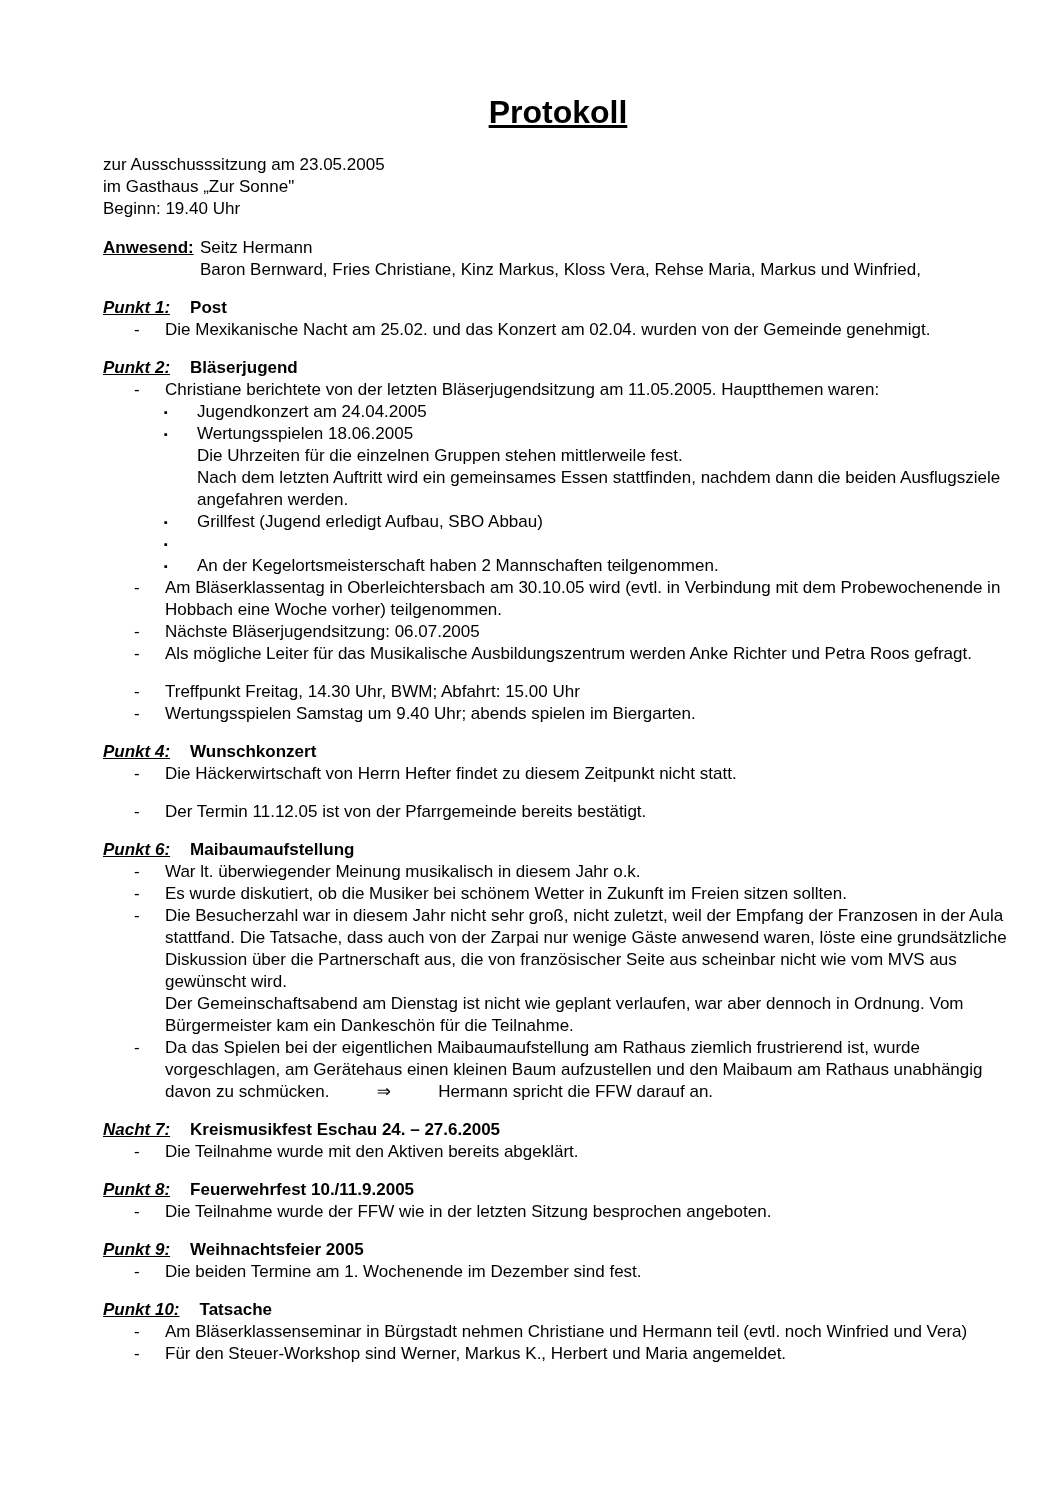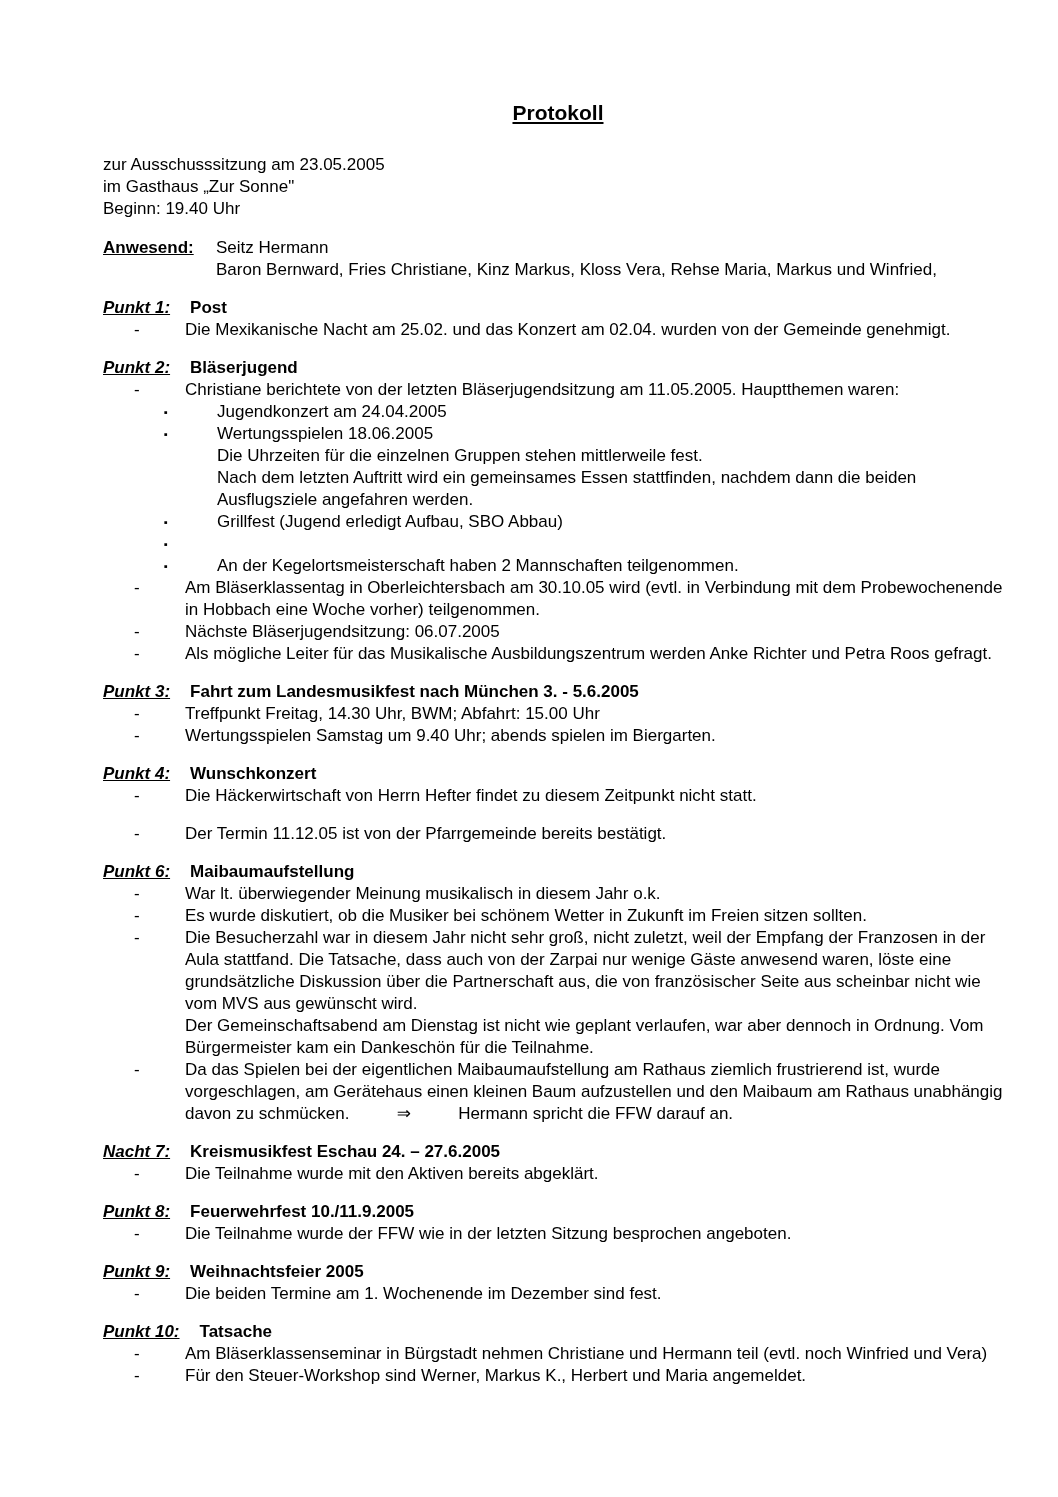--- a/index.html
+++ b/index.html
@@ -12,50 +12,50 @@
     font-size: 17px;
     line-height: 22px;
     overflow: hidden;
   }
   .page {
     width: 1058px; height: 1497px;
     padding: 98px 45px 0 103px;
     overflow: hidden;
   }
   .title {
-    font-size: 21px;
+    font-size: 32px;
     line-height: 29px;
     font-weight: bold;
     text-decoration: underline;
     text-align: center;
     margin: 0 0 27px 0;
   }
   .line { min-height: 22px; }
   .intro { margin-bottom: 17px; }
-  .attendees { display: flex; margin-bottom: 2px; gap: 16px; }
+  .attendees { display: flex; margin-bottom: 2px; }
   .att-label {
     flex: 0 0 auto;
     width: 97px;
     font-weight: bold;
     text-decoration: underline;
   }
   .att-names { flex: 1; }
   .sec { margin-top: 16px; }
   .sec-head { min-height: 22px; }
   .punkt {
     font-weight: bold;
     font-style: italic;
     text-decoration: underline;
   }
   .sec-title { font-weight: bold; margin-left: 20px; }
   .item { display: flex; }
   .item .b { flex: 0 0 auto; }
   .item.dash .b { width: 62px; padding-left: 31px; }
   .item.square .b { width: 94px; padding-left: 61px; font-size: 11px; }
-  .item .t { flex: 1; white-space: pre-wrap; margin-left: 20px; }
+  .item .t { flex: 1; white-space: pre-wrap; }
 </style>
 </head>
 <body>
 
 <div class="page">
   <h1 class="title">Protokoll</h1>
 
   <div class="intro" id="intro">
       <div class="line">zur Ausschusssitzung am 23.05.2005</div>
       <div class="line">im Gasthaus „Zur Sonne"</div>
@@ -112,21 +112,20 @@
         <div class="item dash">
           <span class="b">-</span>
           <div class="t">Nächste Bläserjugendsitzung: 06.07.2005</div>
         </div>
         <div class="item dash">
           <span class="b">-</span>
           <div class="t">Als mögliche Leiter für das Musikalische Ausbildungszentrum werden Anke Richter und Petra Roos gefragt.</div>
         </div>
       </section>
       <section class="sec">
-        <div class="sec-head"><span class="punkt">Punkt 3:</span><span class="sec-title">Fahrt zum Landesmusikfest nach München 3. - 5.6.2005</span></div>
         <div class="item dash">
           <span class="b">-</span>
           <div class="t">Treffpunkt Freitag, 14.30 Uhr, BWM; Abfahrt: 15.00 Uhr</div>
         </div>
         <div class="item dash">
           <span class="b">-</span>
           <div class="t">Wertungsspielen Samstag um 9.40 Uhr; abends spielen im Biergarten.</div>
         </div>
       </section>
       <section class="sec">

